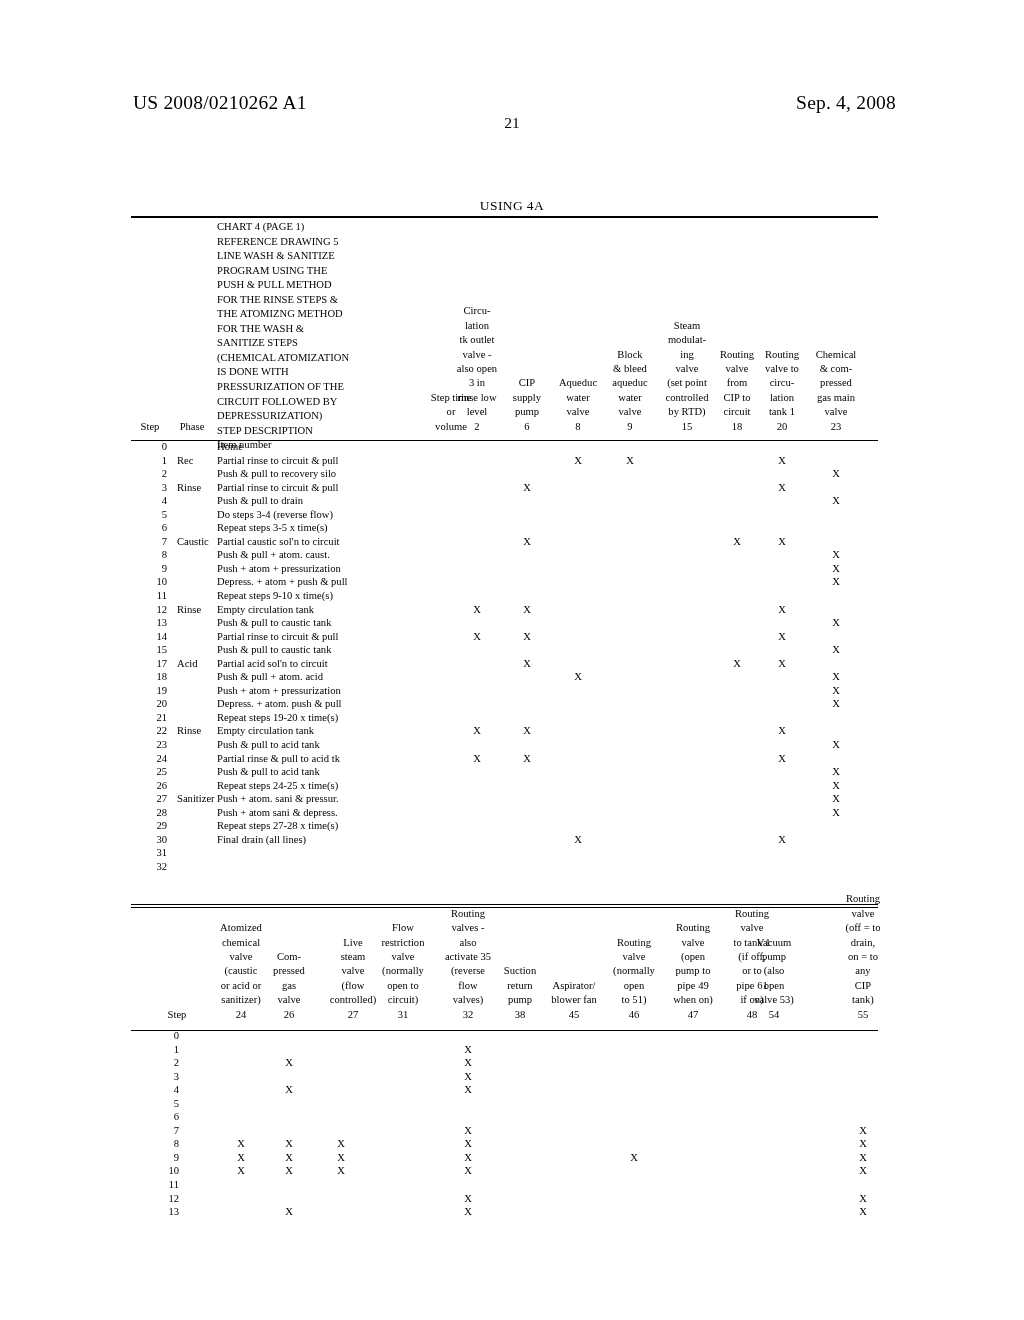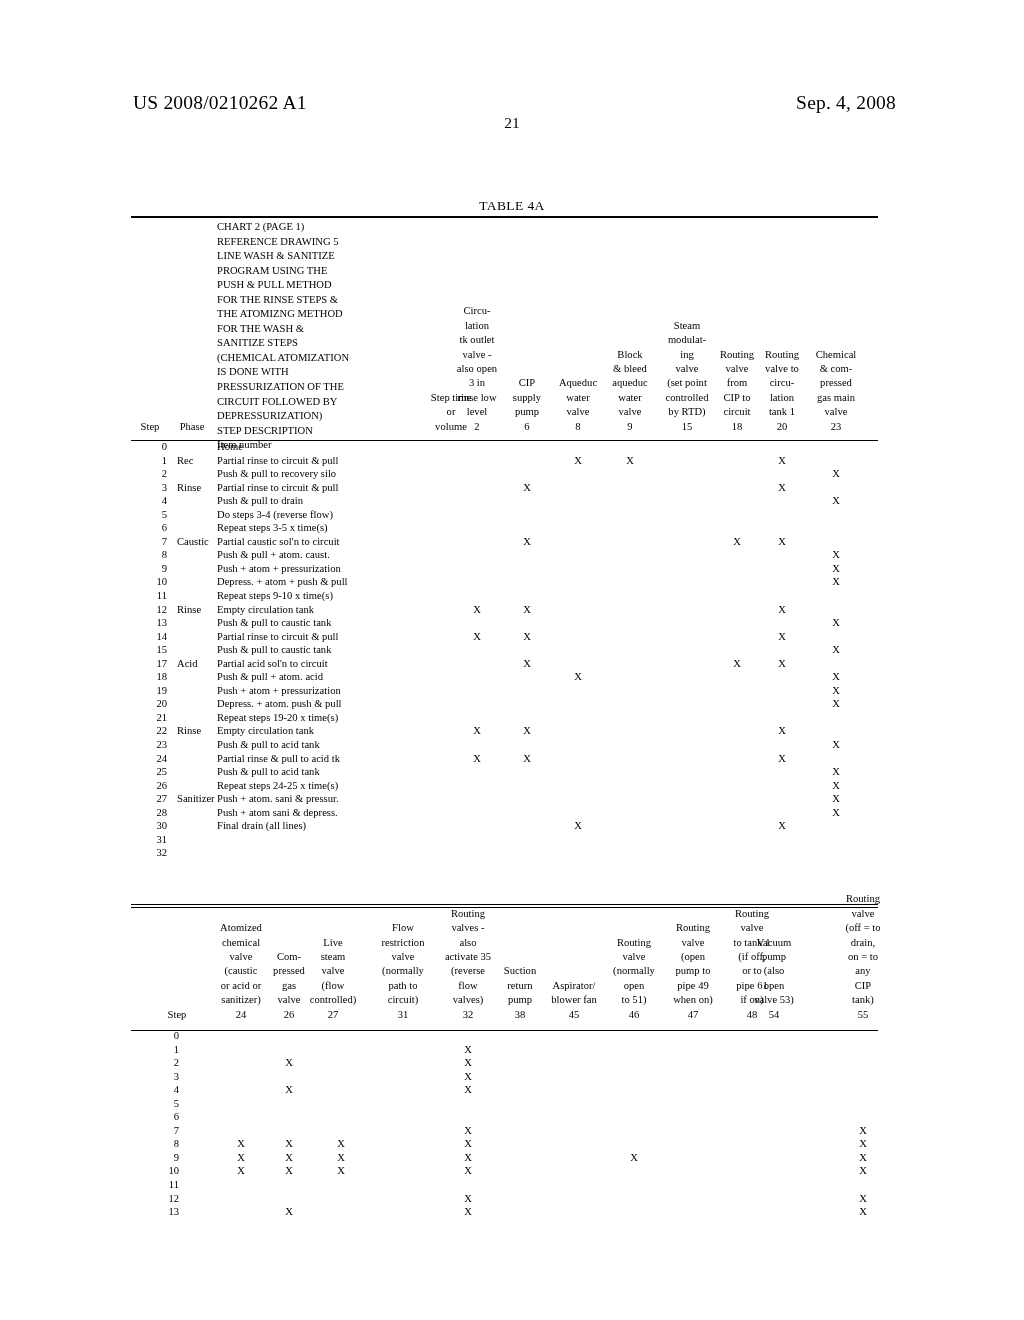--- a/index.html
+++ b/index.html
@@ -124,31 +124,31 @@
 </style>
 </head>
 <body>
 
 <div class="page-header">
   <span>US 2008/0210262 A1</span>
   <span>Sep. 4, 2008</span>
 </div>
 <div class="page-number">21</div>
 
-<div class="table-caption">TABLE 4A</div>
+<div class="table-caption">USING 4A</div>
 
 <div class="rule rule-thick" id="rule-t1-top"></div>
 <div class="rule rule-thin" id="rule-t1-headsep"></div>
 <div class="rule rule-double" id="rule-t1-bottom"></div>
 <div class="rule rule-thin" id="rule-t2-headsep"></div>
 
 <div class="tbl" id="table1">
   <div id="t1-head">
     <div class="t1-desc" id="t1-desc">
-        <div>CHART 2 (PAGE 1)</div>
+        <div>CHART 4 (PAGE 1)</div>
         <div>REFERENCE DRAWING 5</div>
         <div>LINE WASH &amp; SANITIZE</div>
         <div>PROGRAM USING THE</div>
         <div>PUSH &amp; PULL METHOD</div>
         <div>FOR THE RINSE STEPS &amp;</div>
         <div>THE ATOMIZNG METHOD</div>
         <div>FOR THE WASH &amp;</div>
         <div>SANITIZE STEPS</div>
         <div>(CHEMICAL ATOMIZATION</div>
         <div>IS DONE WITH</div>
@@ -407,20 +407,25 @@
         <span class="t1-desccell">Push + atom. sani &amp; pressur.</span>
         <span class="t1-mark" style="left: 697px;">X</span>
       </div>
       <div class="t1-row">
         <span class="t1-step">28</span>
         <span class="t1-phase"></span>
         <span class="t1-desccell">Push + atom sani &amp; depress.</span>
         <span class="t1-mark" style="left: 697px;">X</span>
       </div>
       <div class="t1-row">
+        <span class="t1-step">29</span>
+        <span class="t1-phase"></span>
+        <span class="t1-desccell">Repeat steps 27-28 x time(s)</span>
+      </div>
+      <div class="t1-row">
         <span class="t1-step">30</span>
         <span class="t1-phase"></span>
         <span class="t1-desccell">Final drain (all lines)</span>
         <span class="t1-mark" style="left: 439px;">X</span>
         <span class="t1-mark" style="left: 643px;">X</span>
       </div>
       <div class="t1-row">
         <span class="t1-step">31</span>
         <span class="t1-phase"></span>
         <span class="t1-desccell"></span>
@@ -432,22 +437,22 @@
       </div>
     </div>
 </div>
 
 <div class="tbl" id="table2">
   <div id="t2-head">
     <div class="t2-lbl-step">Step</div>
     <div id="t2-colheads">
         <div class="t2-colhead" style="left: 77px; width: 66px;"><div>Atomized</div><div>chemical</div><div>valve</div><div>(caustic</div><div>or acid or</div><div>sanitizer)</div><span class="num">24</span></div>
         <div class="t2-colhead" style="left: 130px; width: 56px;"><div>Com-</div><div>pressed</div><div>gas</div><div>valve</div><span class="num">26</span></div>
-        <div class="t2-colhead" style="left: 168px; width: 68px;"><div>Live</div><div>steam</div><div>valve</div><div>(flow</div><div>controlled)</div><span class="num">27</span></div>
-        <div class="t2-colhead" style="left: 238px; width: 68px;"><div>Flow</div><div>restriction</div><div>valve</div><div>(normally</div><div>path to</div><div>circuit)</div><span class="num">31</span></div>
+        <div class="t2-colhead" style="left: 188px; width: 68px;"><div>Live</div><div>steam</div><div>valve</div><div>(flow</div><div>controlled)</div><span class="num">27</span></div>
+        <div class="t2-colhead" style="left: 238px; width: 68px;"><div>Flow</div><div>restriction</div><div>valve</div><div>(normally</div><div>open to</div><div>circuit)</div><span class="num">31</span></div>
         <div class="t2-colhead" style="left: 301px; width: 72px;"><div>Routing</div><div>valves -</div><div>also</div><div>activate 35</div><div>(reverse</div><div>flow</div><div>valves)</div><span class="num">32</span></div>
         <div class="t2-colhead" style="left: 360px; width: 58px;"><div>Suction</div><div>return</div><div>pump</div><span class="num">38</span></div>
         <div class="t2-colhead" style="left: 408px; width: 70px;"><div>Aspirator/</div><div>blower fan</div><span class="num">45</span></div>
         <div class="t2-colhead" style="left: 471px; width: 64px;"><div>Routing</div><div>valve</div><div>(normally</div><div>open</div><div>to 51)</div><span class="num">46</span></div>
         <div class="t2-colhead" style="left: 528px; width: 68px;"><div>Routing</div><div>valve</div><div>(open</div><div>pump to</div><div>pipe 49</div><div>when on)</div><span class="num">47</span></div>
         <div class="t2-colhead" style="left: 589px; width: 64px;"><div>Routing</div><div>valve</div><div>to tank 1</div><div>(if off,</div><div>or to</div><div>pipe 61</div><div>if on)</div><span class="num">48</span></div>
         <div class="t2-colhead" style="left: 610px; width: 66px;"><div>Vacuum</div><div>pump</div><div>(also</div><div>open</div><div>valve 53)</div><span class="num">54</span></div>
         <div class="t2-colhead" style="left: 701px; width: 62px;"><div>Routing</div><div>valve</div><div>(off = to</div><div>drain,</div><div>on = to</div><div>any</div><div>CIP</div><div>tank)</div><span class="num">55</span></div>
       </div>
   </div>

